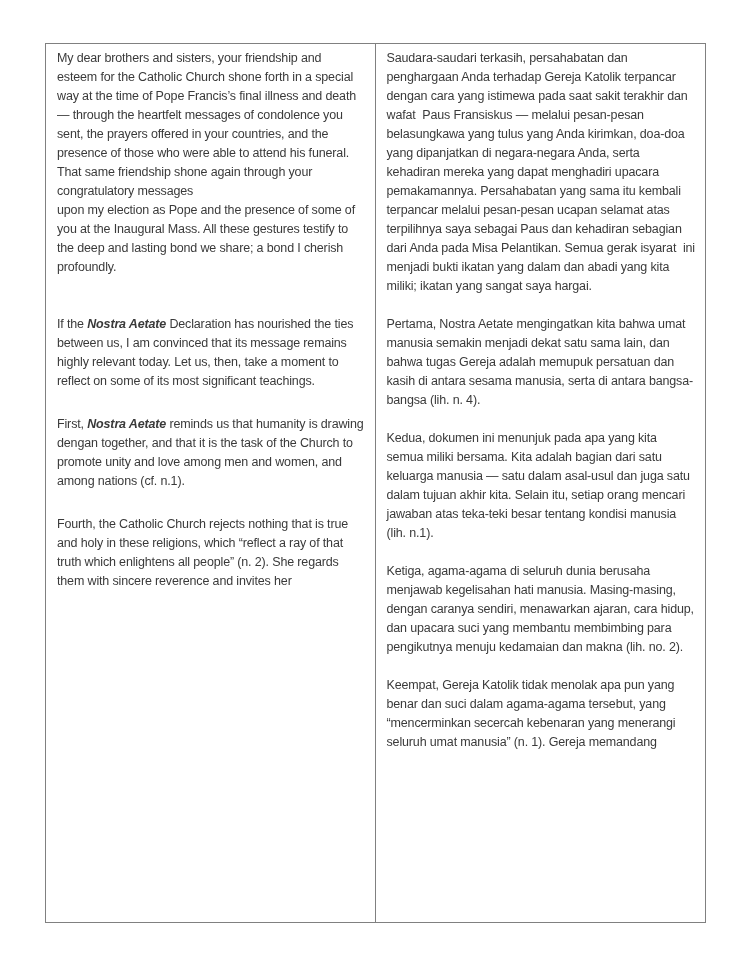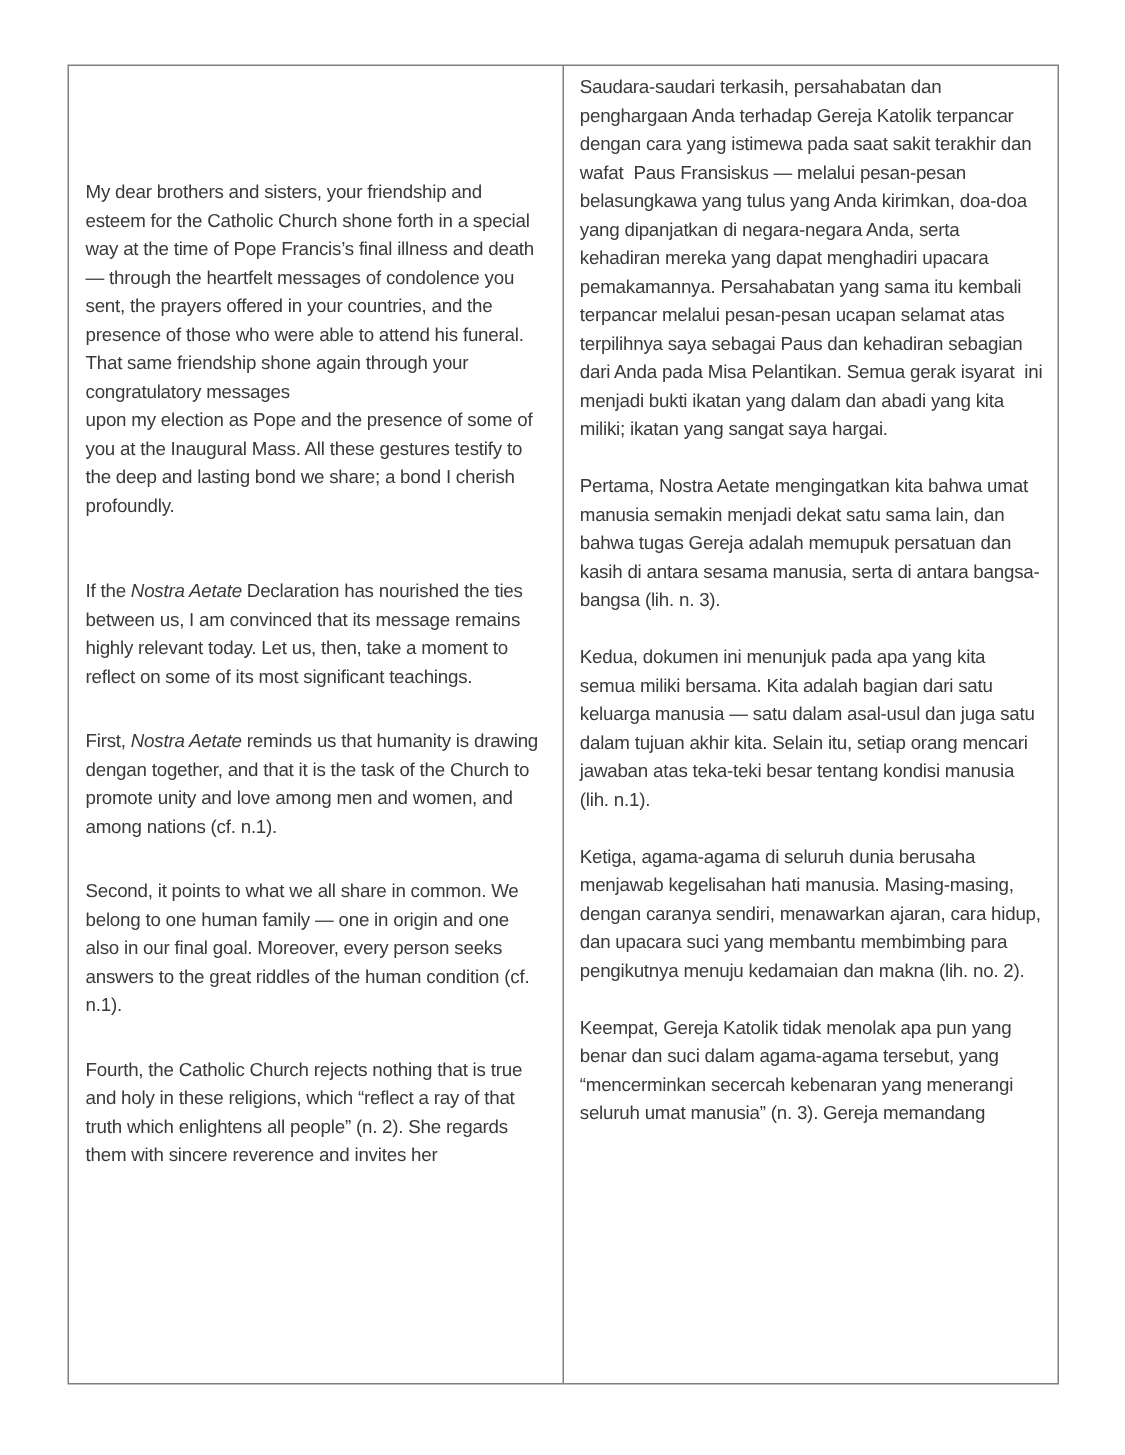--- a/index.html
+++ b/index.html
@@ -40,41 +40,40 @@
     border-right: 1px solid var(--border-color, #808080);
   }
   .para {
     margin: 0 0 19px 0;
     white-space: pre-wrap;
   }
   .cell-left .para {
     margin-bottom: 24px;
   }
   .cell-left .para:first-child {
-    margin-top: 70px;
     margin-bottom: 38px;
   }
   .para em {
     font-style: italic;
+    font-weight: bold;
   }
 </style>
 </head>
 <body>
 
 <div class="page">
   <div class="doc-table">
     <div class="cell cell-left">
         <p class="para"><span>My dear brothers and sisters, your friendship and esteem for the Catholic Church shone forth in a special way at the time of Pope Francis’s final illness and death — through the heartfelt messages of condolence you sent, the prayers offered in your countries, and the presence of those who were able to attend his funeral. That same friendship shone again through your congratulatory messages
 upon my election as Pope and the presence of some of you at the Inaugural Mass. All these gestures testify to the deep and lasting bond we share; a bond I cherish profoundly.</span></p>
         <p class="para"><span>If the </span><em>Nostra Aetate</em><span> Declaration has nourished the ties between us, I am convinced that its message remains highly relevant today. Let us, then, take a moment to reflect on some of its most significant teachings.</span></p>
         <p class="para"><span>First, </span><em>Nostra Aetate</em><span> reminds us that humanity is drawing dengan together, and that it is the task of the Church to promote unity and love among men and women, and among nations (cf. n.1).</span></p>
-        <p class="para"><span>Second, it points to what we all share in common. We belong to one human family — one in origin and one also in our final goal. Moreover, every person seeks answers to the great riddles of the human condition (cf. n.1).</span></p>
         <p class="para"><span>Fourth, the Catholic Church rejects nothing that is true and holy in these religions, which “reflect a ray of that truth which enlightens all people” (n. 2). She regards them with sincere reverence and invites her</span></p>
       </div>
     <div class="cell cell-right">
         <p class="para"><span>Saudara-saudari terkasih, persahabatan dan penghargaan Anda terhadap Gereja Katolik terpancar dengan cara yang istimewa pada saat sakit terakhir dan wafat  Paus Fransiskus — melalui pesan-pesan belasungkawa yang tulus yang Anda kirimkan, doa-doa yang dipanjatkan di negara-negara Anda, serta kehadiran mereka yang dapat menghadiri upacara pemakamannya. Persahabatan yang sama itu kembali terpancar melalui pesan-pesan ucapan selamat atas terpilihnya saya sebagai Paus dan kehadiran sebagian dari Anda pada Misa Pelantikan. Semua gerak isyarat  ini menjadi bukti ikatan yang dalam dan abadi yang kita miliki; ikatan yang sangat saya hargai.</span></p>
-        <p class="para"><span>Pertama, Nostra Aetate mengingatkan kita bahwa umat manusia semakin menjadi dekat satu sama lain, dan bahwa tugas Gereja adalah memupuk persatuan dan kasih di antara sesama manusia, serta di antara bangsa-bangsa (lih. n. 3).</span></p>
+        <p class="para"><span>Pertama, Nostra Aetate mengingatkan kita bahwa umat manusia semakin menjadi dekat satu sama lain, dan bahwa tugas Gereja adalah memupuk persatuan dan kasih di antara sesama manusia, serta di antara bangsa-bangsa (lih. n. 4).</span></p>
         <p class="para"><span>Kedua, dokumen ini menunjuk pada apa yang kita semua miliki bersama. Kita adalah bagian dari satu keluarga manusia — satu dalam asal-usul dan juga satu dalam tujuan akhir kita. Selain itu, setiap orang mencari jawaban atas teka-teki besar tentang kondisi manusia (lih. n.1).</span></p>
         <p class="para"><span>Ketiga, agama-agama di seluruh dunia berusaha menjawab kegelisahan hati manusia. Masing-masing, dengan caranya sendiri, menawarkan ajaran, cara hidup, dan upacara suci yang membantu membimbing para pengikutnya menuju kedamaian dan makna (lih. no. 2).</span></p>
-        <p class="para"><span>Keempat, Gereja Katolik tidak menolak apa pun yang benar dan suci dalam agama-agama tersebut, yang “mencerminkan secercah kebenaran yang menerangi seluruh umat manusia” (n. 3). Gereja memandang</span></p>
+        <p class="para"><span>Keempat, Gereja Katolik tidak menolak apa pun yang benar dan suci dalam agama-agama tersebut, yang “mencerminkan secercah kebenaran yang menerangi seluruh umat manusia” (n. 1). Gereja memandang</span></p>
       </div>
   </div>
 </div>
 
 </body></html>

